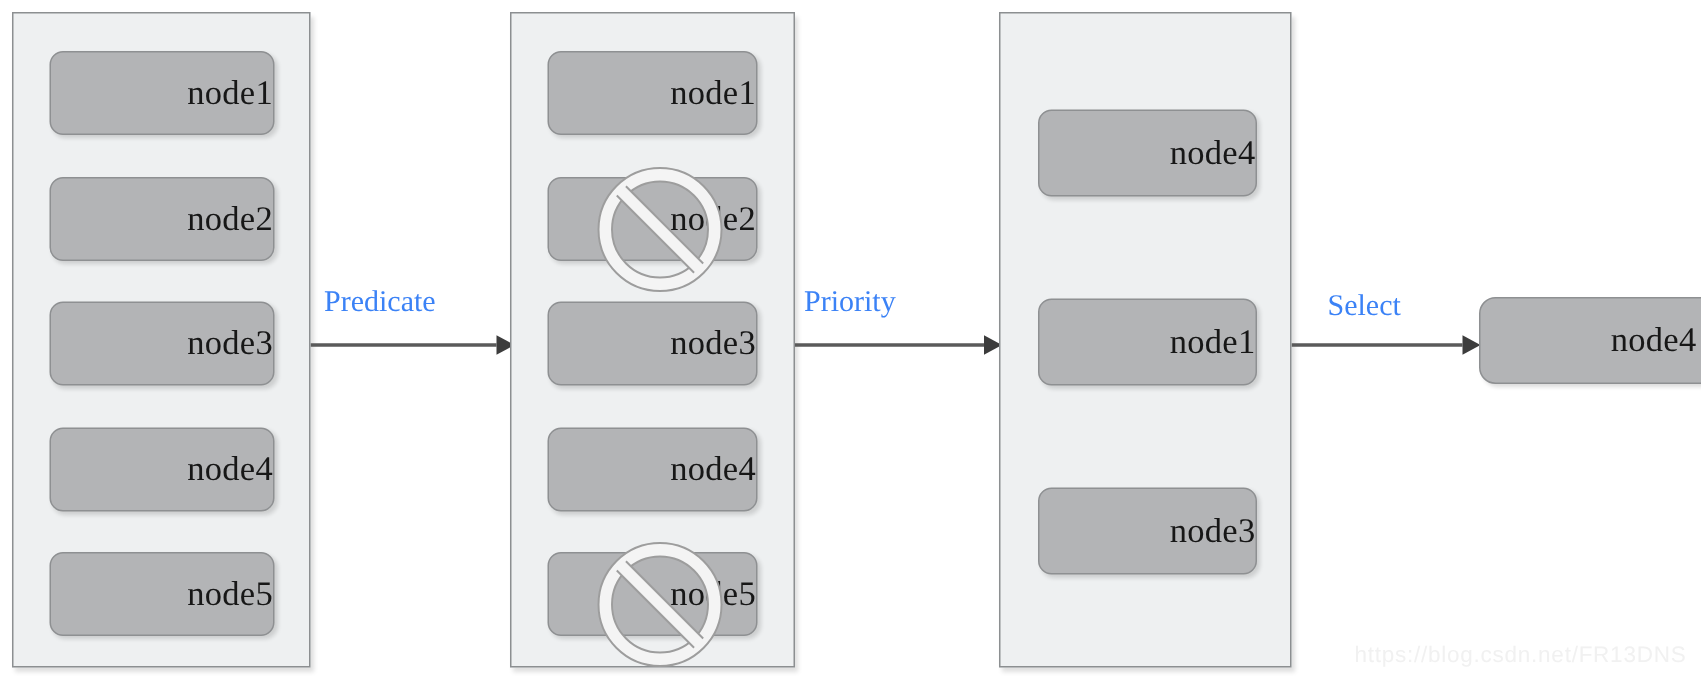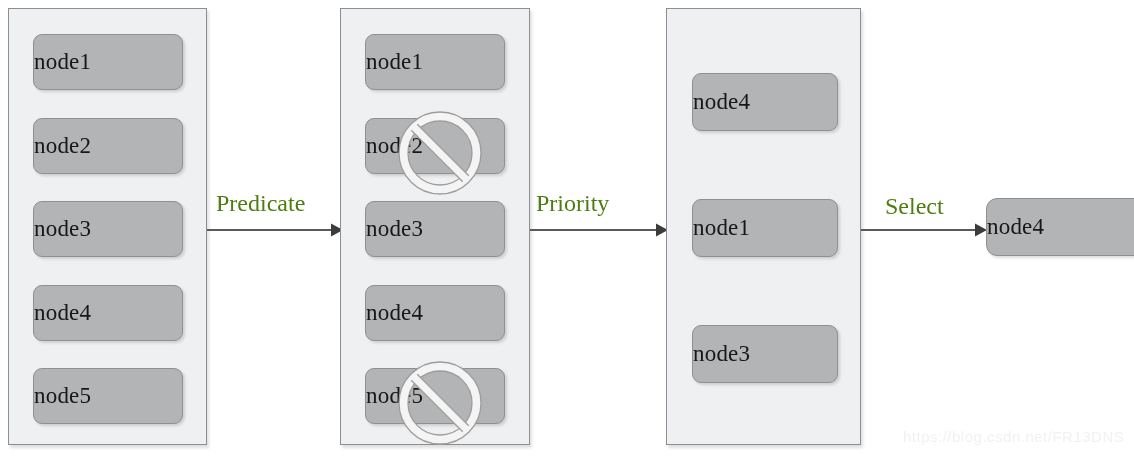--- a/index.html
+++ b/index.html
@@ -27,21 +27,21 @@
 
   
   .node {
     position: absolute;
     background: #b3b4b6;
     border: 1.5px solid #8e9092;
     border-radius: 9px;
     box-sizing: border-box;
     display: flex;
     align-items: center;
-    justify-content: flex-start;
+    justify-content: flex-end;
     font-size: 23px;
     color: #171717;
     letter-spacing: 0.2px;
     box-shadow: 2px 2px 3px rgba(0,0,0,0.14);
   }
   .node.solo {
     border-radius: 11px;
   }
 
   
@@ -52,22 +52,22 @@
   .ban svg { display: block; }
 
   
   .arrow {
     position: absolute;
     height: 22px;
   }
   .arrow svg { display: block; }
   .arrow-label {
     position: absolute;
-    font-size: 24px;
-    color: #4d7c0f;
+    font-size: 20px;
+    color: #3b82f6;
     white-space: nowrap;
   }
 
   
   .watermark {
     position: absolute;
     font-family: "Liberation Sans", "DejaVu Sans", sans-serif;
     font-size: 15px;
     color: #f1f1f1;
     letter-spacing: 0.5px;

